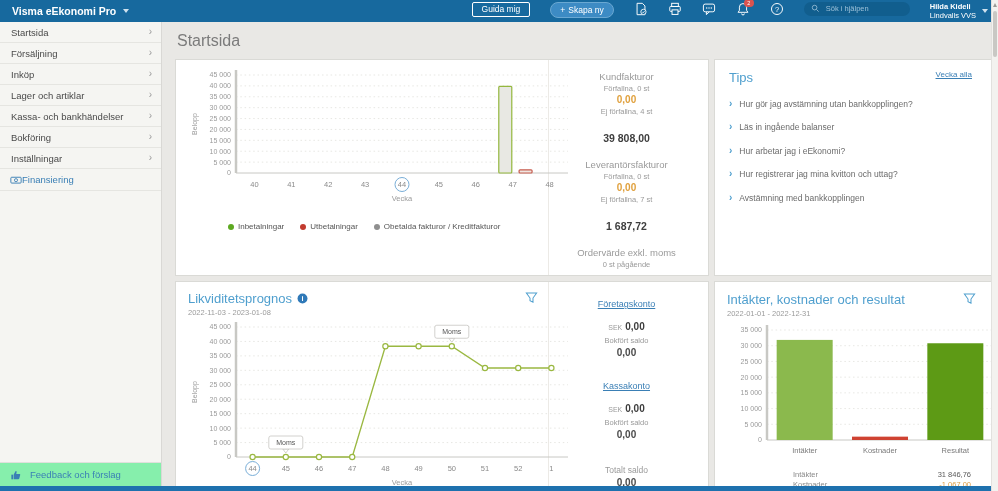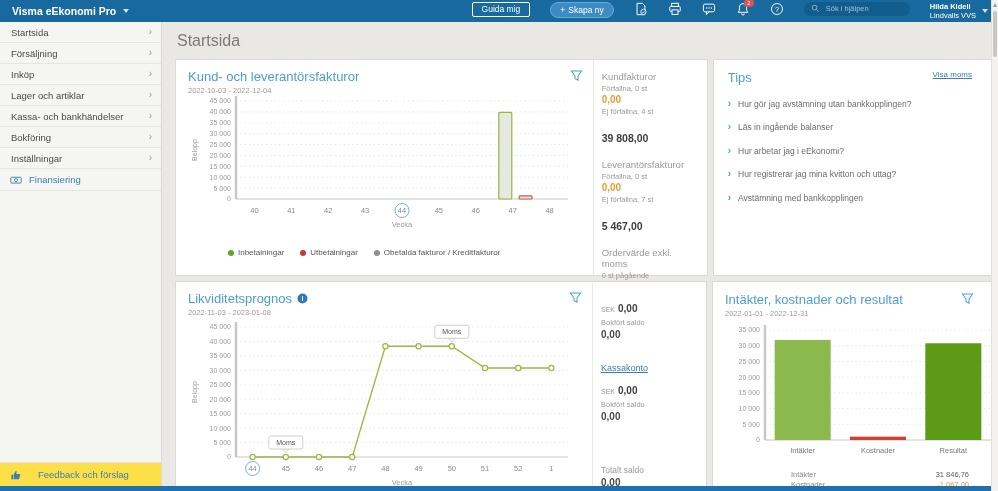--- a/index.html
+++ b/index.html
@@ -31,46 +31,46 @@
   .user{display:flex;align-items:center;gap:6px;color:#fff;cursor:pointer;}
   .user .uname{font-size:7.5px;font-weight:700;line-height:1.25;}
   .user .ucomp{font-size:7.5px;line-height:1.25;}
 
   
   .sidebar{position:absolute;top:22px;left:0;width:162px;bottom:5px;background:#f5f5f2;
            border-right:1px solid #d9d8d5;box-sizing:border-box;}
   .sb-item{display:flex;align-items:center;justify-content:space-between;padding:4.5px 9px 4.5px 11px;
            font-size:9.5px;color:#4a4a4a;border-bottom:1px solid #e5e5e1;cursor:pointer;}
   .sb-chev{color:#9a9a9a;font-size:10px;line-height:1;}
-  .sb-tool{display:flex;align-items:center;gap:7px;padding:4.5px 9px 4.5px 10px;font-size:9.5px;
+  .sb-tool{display:flex;align-items:center;padding:4.5px 9px 4.5px 10px;font-size:9.5px;
            color:#3a7fb5;border-bottom:1px solid #e5e5e1;cursor:pointer;}
   .sb-tool svg{width:12px;height:12px;flex:0 0 auto;}
   .sb-footer{position:absolute;bottom:0;left:0;right:0;border-top:1px solid #e0e0dc;padding:5.5px 10px;
-             display:flex;align-items:center;gap:16px;font-size:9.5px;color:#3a7fb5;cursor:pointer;background:#fde047;}
+             display:flex;align-items:center;gap:8px;font-size:9.5px;color:#3a7fb5;cursor:pointer;background:#86efac;}
   .sb-footer svg{width:12px;height:12px;}
 
   
   .main{position:absolute;left:162px;top:22px;right:6px;bottom:5px;padding:6px 0 0 13px;box-sizing:border-box;}
   .page-title{font-size:16px;color:#7b7b7b;font-weight:400;margin:4px 0 9px 2px;}
   .row{display:flex;gap:5px;margin-bottom:5px;}
   .card{background:#fff;border:1px solid #dadad6;box-sizing:border-box;height:217px;}
   .card.wide{width:534px;display:flex;}
   .card.narrow{width:280px;position:relative;}
   .chart-zone{flex:1 1 auto;padding:9px 5px 4px 12px;position:relative;min-width:0;}
   .card-head{display:flex;align-items:flex-start;justify-content:space-between;padding-right:5px;}
   .card-title{font-size:13px;color:#4f9fce;font-weight:400;display:flex;align-items:center;gap:5px;}
   .card-title .info{width:11px;height:11px;display:inline-block;cursor:pointer;}
   .card-date{font-size:7.5px;color:#9b9b9b;margin-top:2px;}
   .filter-icon{width:13px;height:13px;cursor:pointer;flex:0 0 auto;}
   .legend{display:flex;gap:16px;align-items:center;margin:1px 0 0 40px;font-size:8px;color:#555;}
   .legend .dot{width:6px;height:6px;border-radius:50%;display:inline-block;margin-right:4px;vertical-align:middle;}
 
   
-  .panel{width:114px;flex:0 0 auto;border-left:1px solid #eceae6;padding:11px 12px 9px 8px;
-         box-sizing:border-box;text-align:left;display:flex;flex-direction:column;}
+  .panel{width:160px;flex:0 0 auto;border-left:1px solid #eceae6;padding:11px 12px 9px 8px;
+         box-sizing:border-box;text-align:center;display:flex;flex-direction:column;}
   .pan-header{font-size:9.5px;color:#9a9a9a;margin-bottom:2px;}
   .pan-label{font-size:7.5px;color:#9a9a9a;margin-top:2px;}
   .pan-val-orange{font-size:10px;font-weight:600;color:#e0a03c;margin-top:1px;}
   .pan-val-dark{font-size:10.5px;font-weight:700;color:#3e3e3e;margin-top:16px;}
   .pan-section{margin-bottom:15px;}
   .acct{margin-bottom:17px;}
   .acct-link{font-size:9px;color:#3a7fb5;text-decoration:underline;cursor:pointer;}
   .acct-sek{margin-top:5px;}
   .acct-cur{font-size:7px;color:#9a9a9a;margin-right:3px;}
   .acct-amt{font-size:10px;font-weight:700;color:#3e3e3e;}
@@ -216,29 +216,20 @@
   </div>
 </div>
 
 <div class="main">
   <div class="page-title">Startsida</div>
 
   <div class="row">
 
     <div class="card wide">
       <div class="chart-zone">
-        <div class="card-head">
-          <div>
-            <div class="card-title">Kund- och leverantörsfakturor</div>
-            <div class="card-date">2022-10-03 - 2022-12-04</div>
-          </div>
-          <svg class="filter-icon" viewBox="0 0 14 14">
-              <path d="M1.5 2.2h11L8.6 7.6v4.4l-3.2-1.6V7.6z" fill="none" stroke="#4f9fce" stroke-width="1.1"></path>
-            </svg>
-        </div>
         <svg id="invoices-week-chart" width="392" height="148">
             <text x="43" y="106.4" font-size="7" fill="#9a9a9a" text-anchor="end">0</text>
             <text x="43" y="95.51111111111112" font-size="7" fill="#9a9a9a" text-anchor="end">5 000</text>
             <line x1="48" y1="93.11111111111111" x2="380" y2="93.11111111111111" stroke="#dddcd7" stroke-width="0.7" stroke-dasharray="1.5,2.8"></line>
             <text x="43" y="84.62222222222223" font-size="7" fill="#9a9a9a" text-anchor="end">10 000</text>
             <line x1="48" y1="82.22222222222223" x2="380" y2="82.22222222222223" stroke="#dddcd7" stroke-width="0.7" stroke-dasharray="1.5,2.8"></line>
             <text x="43" y="73.73333333333335" font-size="7" fill="#9a9a9a" text-anchor="end">15 000</text>
             <line x1="48" y1="71.33333333333334" x2="380" y2="71.33333333333334" stroke="#dddcd7" stroke-width="0.7" stroke-dasharray="1.5,2.8"></line>
             <text x="43" y="62.84444444444445" font-size="7" fill="#9a9a9a" text-anchor="end">20 000</text>
             <line x1="48" y1="60.44444444444445" x2="380" y2="60.44444444444445" stroke="#dddcd7" stroke-width="0.7" stroke-dasharray="1.5,2.8"></line>
@@ -281,35 +272,35 @@
             <div class="pan-label">Förfallna, 0 st</div>
             <div class="pan-val-orange">0,00</div>
             <div class="pan-label">Ej förfallna, 4 st</div>
             <div class="pan-val-dark">39 808,00</div>
           </div>
           <div class="pan-section">
             <div class="pan-header">Leverantörsfakturor</div>
             <div class="pan-label">Förfallna, 0 st</div>
             <div class="pan-val-orange">0,00</div>
             <div class="pan-label">Ej förfallna, 7 st</div>
-            <div class="pan-val-dark">5 467,00</div>
+            <div class="pan-val-dark">1 687,72</div>
           </div>
           <div class="pan-section">
             <div class="pan-header">Ordervärde exkl. moms</div>
             <div class="pan-label">0 st pågående</div>
             <div class="pan-val-dark">0,00</div>
           </div>
         </div>
     </div>
 
     <div class="card narrow">
       <div class="tips-body">
         <div class="card-head">
           <div class="card-title">Tips</div>
-          <span class="visa-alla">Visa moms</span>
+          <span class="visa-alla">Vecka alla</span>
         </div>
         <div id="tips-list">
             <div class="tip-item">
               <span class="tip-chev">›</span>
               <span class="tip-text">Hur gör jag avstämning utan bankkopplingen?</span>
             </div>
             <div class="tip-item">
               <span class="tip-chev">›</span>
               <span class="tip-text">Läs in ingående balanser</span>
             </div>
@@ -398,20 +389,21 @@
             <path d="M94.80000000000001 132 L100.80000000000001 132 L97.80000000000001 136 Z" fill="#fff" stroke="#c6c5c1" stroke-width="0.8"></path>
             <rect x="80.80000000000001" y="119" width="34" height="13" rx="2" fill="#fff" stroke="#c6c5c1" stroke-width="0.8"></rect>
             <text x="97.80000000000001" y="128" font-size="7" fill="#555" text-anchor="middle">Moms</text>
             <path d="M260.8 21.237111111111105 L266.8 21.237111111111105 L263.8 25.237111111111105 Z" fill="#fff" stroke="#c6c5c1" stroke-width="0.8"></path>
             <rect x="246.8" y="8.237111111111105" width="34" height="13" rx="2" fill="#fff" stroke="#c6c5c1" stroke-width="0.8"></rect>
             <text x="263.8" y="17.237111111111105" font-size="7" fill="#555" text-anchor="middle">Moms</text>
           </svg>
       </div>
       <div class="panel" id="accounts-panel">
           <div class="acct">
+            <div><span class="acct-link">Företagskonto</span></div>
             <div class="acct-sek"><span class="acct-cur">SEK</span><span class="acct-amt">0,00</span></div>
             <div class="pan-label">Bokfört saldo</div>
             <div class="total-value">0,00</div>
           </div>
           <div class="acct">
             <div><span class="acct-link">Kassakonto</span></div>
             <div class="acct-sek"><span class="acct-cur">SEK</span><span class="acct-amt">0,00</span></div>
             <div class="pan-label">Bokfört saldo</div>
             <div class="total-value">0,00</div>
           </div>

